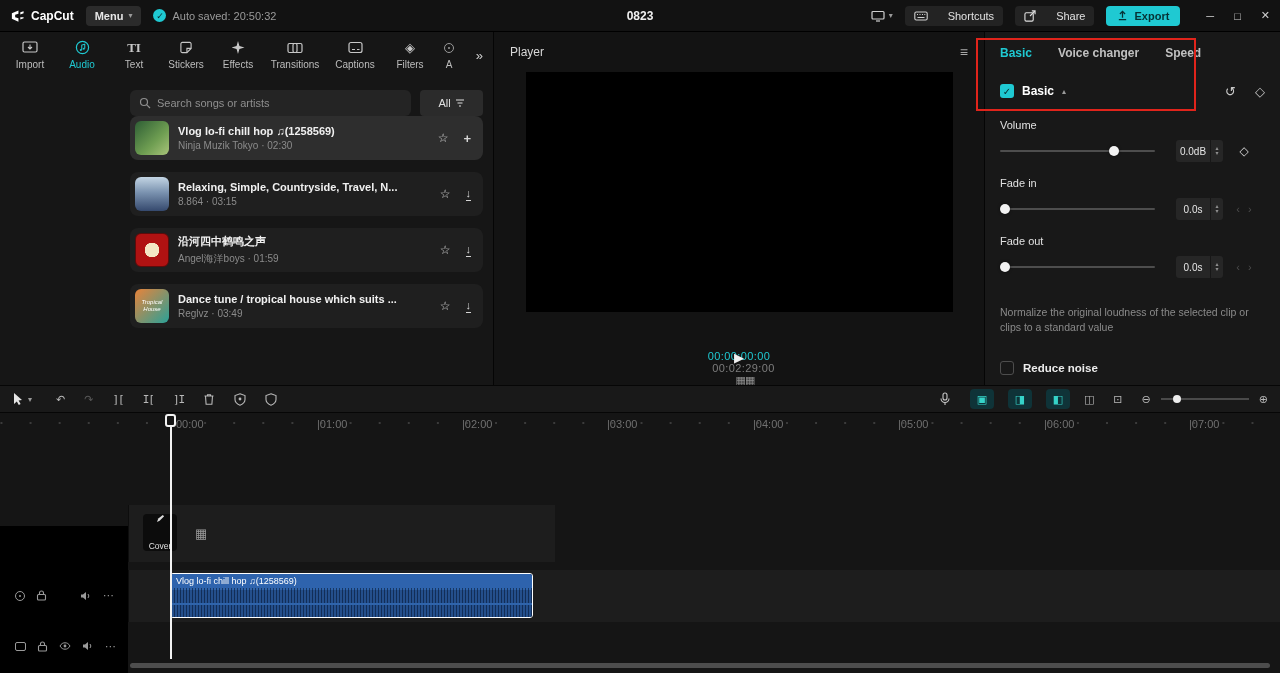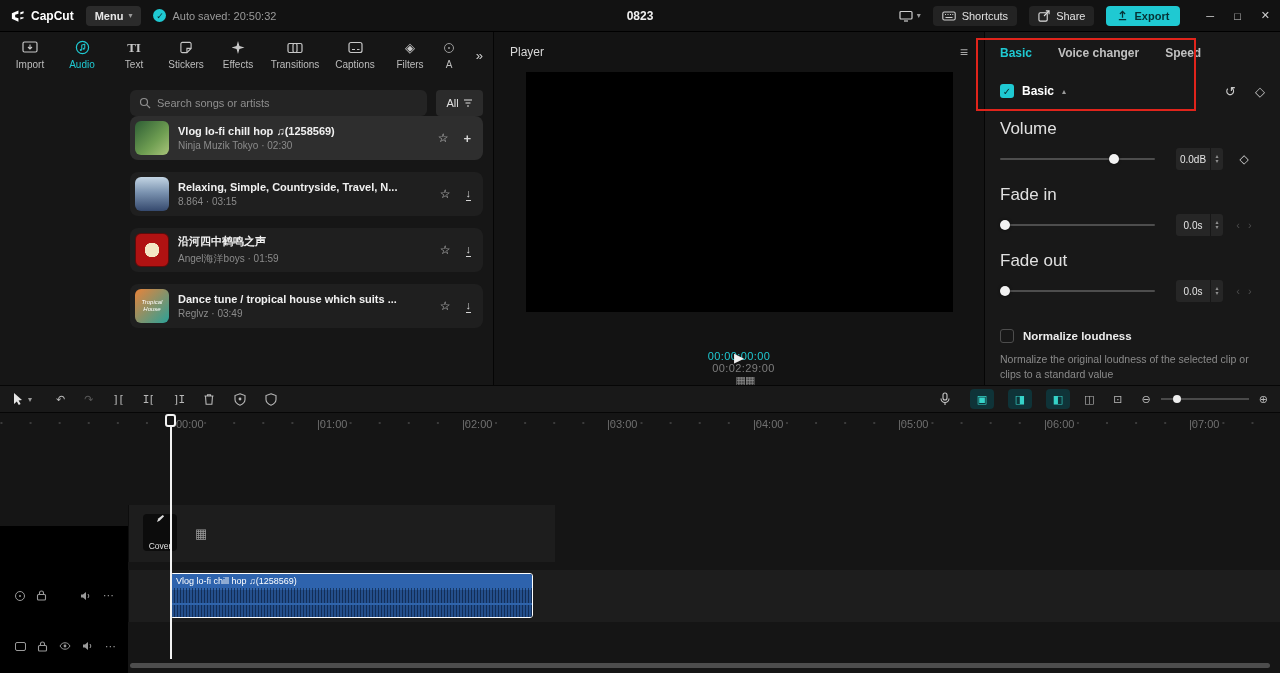--- a/index.html
+++ b/index.html
@@ -18,21 +18,21 @@
     display:flex; align-items:center; padding:0 10px; }
   .tb-left, .tb-right { display:flex; align-items:center; gap:12px; }
   .tb-right { margin-left:auto; }
   .logo { display:flex; align-items:center; gap:6px; font-weight:bold; font-size:12px; color:#fff; }
   .pill-btn { background:#2b2b2b; border-radius:4px; padding:4px 9px; font-size:11px;
     font-weight:bold; color:#e6e6e6; display:flex; align-items:center; gap:5px; }
   .autosave { display:flex; align-items:center; gap:6px; color:#9a9a9a; font-size:11px; }
   .check-dot { width:13px; height:13px; border-radius:50%; background:#1fc9d2; color:#062a2e;
     font-size:9px; display:flex; align-items:center; justify-content:center; font-weight:bold; }
   .proj-title { position:absolute; left:50%; transform:translateX(-50%); font-size:12px; font-weight:bold; color:#f0f0f0; }
-  .flat-btn { display:flex; align-items:center; gap:6px; background:#232323; border-radius:4px; padding:4px 9px; font-size:11px; color:#e0e0e0; }
+  .flat-btn { display:flex; align-items:center; gap:20px; background:#232323; border-radius:4px; padding:4px 9px; font-size:11px; color:#e0e0e0; }
   .export-btn { display:flex; align-items:center; gap:6px; background:#1fc9d2; color:#063235;
     border-radius:4px; padding:4px 11px; font-size:11px; font-weight:bold; }
   .win-controls { display:flex; align-items:center; gap:20px; margin-left:14px; color:#cfcfcf; font-size:11px; }
   .caret { font-size:8px; color:#9a9a9a; }
 
   
   .left-panel  { position:absolute; top:32px; left:0; width:493px; height:353px; background:#161616; }
   .player-panel{ position:absolute; top:32px; left:493px; width:492px; height:353px; background:#131313;
     border-left:1px solid #050505; border-right:1px solid #050505; }
   .props-panel { position:absolute; top:32px; left:985px; width:295px; height:353px; background:#181818; }
@@ -58,21 +58,21 @@
   .side-item.active .tri { position:absolute; left:7px; font-size:7px; color:#e0e0e0; }
 
   
   .music { position:absolute; top:46px; left:128px; right:8px; bottom:0; }
   .search-row { display:flex; gap:9px; margin:12px 2px 0 2px; }
   .searchbar { flex:1; height:26px; background:#242424; border-radius:6px; display:flex;
     align-items:center; gap:6px; padding:0 9px; }
   .searchbar input { flex:1; background:transparent; border:none; outline:none; color:#dcdcdc;
     font-size:11px; font-family:inherit; }
   .searchbar input::placeholder { color:#8f8f8f; }
-  .all-btn { width:47px; height:26px; background:#2b2b2b; border-radius:4px; display:flex;
+  .all-btn { width:63px; height:26px; background:#2b2b2b; border-radius:4px; display:flex;
     align-items:center; justify-content:center; gap:4px; font-size:11px; color:#e0e0e0; }
   .section-title { margin:22px 2px 10px 4px; font-size:12px; font-weight:bold; color:#f2f2f2; }
   .song-card { height:44px; border-radius:8px; background:#1f1f1f; display:flex; align-items:center;
     padding:0 12px 0 5px; margin:0 2px 12px 2px; }
   .song-card.selected { background:#2e2e2e; }
   .thumb { width:34px; height:34px; border-radius:6px; margin-right:9px; flex:none;
     display:flex; align-items:center; justify-content:center; overflow:hidden; }
   .thumb.t1 { background:linear-gradient(135deg,#2e5e35,#6f9e52 60%,#a9c47a); }
   .thumb.t2 { background:linear-gradient(180deg,#c3d5e4 0%,#7b93b0 45%,#35496e 100%); }
   .thumb.t3 { background:radial-gradient(circle at 50% 50%,#f3e6c4 0 32%,#b01212 33% 100%); border:1px solid #5e0b0b; }
@@ -107,21 +107,21 @@
   .props-tabs .active { color:#1fc9d2; }
   .basic-row { display:flex; align-items:center; gap:8px; padding:0 15px; height:26px; margin-top:4px; }
   .cb { width:14px; height:14px; border-radius:3px; flex:none; display:flex; align-items:center;
     justify-content:center; font-size:10px; }
   .cb.on { background:#1fc9d2; color:#062a2e; font-weight:bold; }
   .cb.off { background:transparent; border:1.5px solid #4d4d4d; }
   .basic-label { font-size:12px; font-weight:bold; color:#fff; }
   .tiny-caret { font-size:8px; color:#9a9a9a; }
   .basic-row .row-icons { margin-left:auto; display:flex; gap:19px; color:#c8c8c8; font-size:13px; }
   .prop-group { padding:0 15px; margin-top:15px; }
-  .prop-label { font-size:17px; color:#e0e0e0; margin-bottom:9px; }
+  .prop-label { font-size:11px; color:#e0e0e0; margin-bottom:9px; }
   .prop-row { display:flex; align-items:center; height:22px; }
   .slider { position:relative; width:155px; height:14px; flex:none; }
   .slider .track { position:absolute; top:6px; left:0; right:0; height:2px; background:#4d4d4d; border-radius:1px; }
   .slider .thumb { position:absolute; top:2px; width:10px; height:10px; border-radius:50%;
     background:#f2f2f2; box-shadow:0 0 3px rgba(0,0,0,.6); }
   .valbox { margin-left:auto; width:47px; height:22px; background:#262626; border-radius:3px;
     display:flex; align-items:center; overflow:hidden; }
   .valbox .val { flex:1; text-align:center; font-size:10px; color:#e6e6e6; }
   .stepper { width:13px; height:100%; border-left:1px solid #171717; display:flex;
     flex-direction:column; align-items:center; justify-content:center; color:#8f8f8f; }
@@ -489,24 +489,20 @@
           </span>
         </div>
         <span class="row-end">
           <span class="dim-chev">‹</span>
           <span class="dim-chev">›</span>
         </span>
       </div>
     </div>
 
     <div class="norm-group">
-      <div class="norm-head">
-        <span class="cb off"></span>
-        <span class="norm-label">Normalize loudness</span>
-      </div>
       <div class="norm-desc">Normalize the original loudness of the selected clip or clips to a standard value</div>
     </div>
 
     <div class="noise-group">
       <div class="norm-head">
         <span class="cb off"></span>
         <span class="norm-label">Reduce noise</span>
       </div>
     </div>
   </div>

